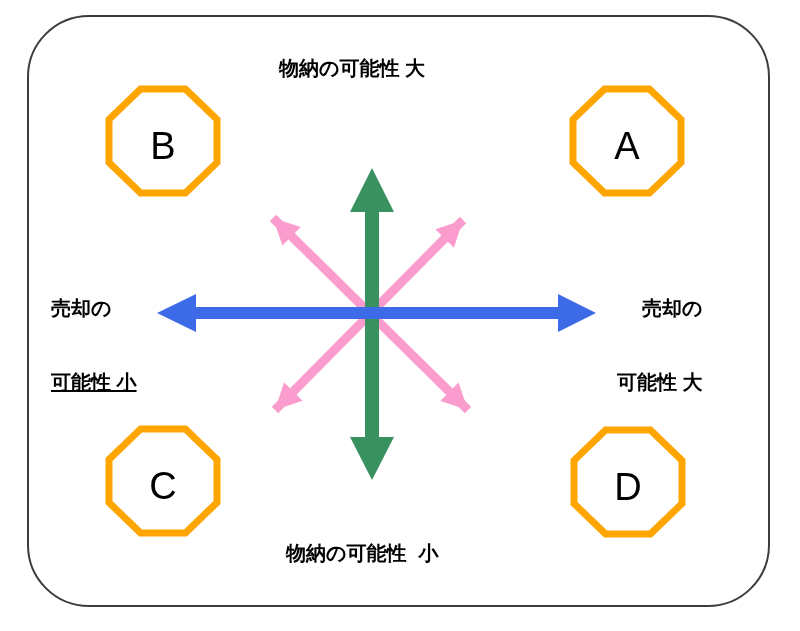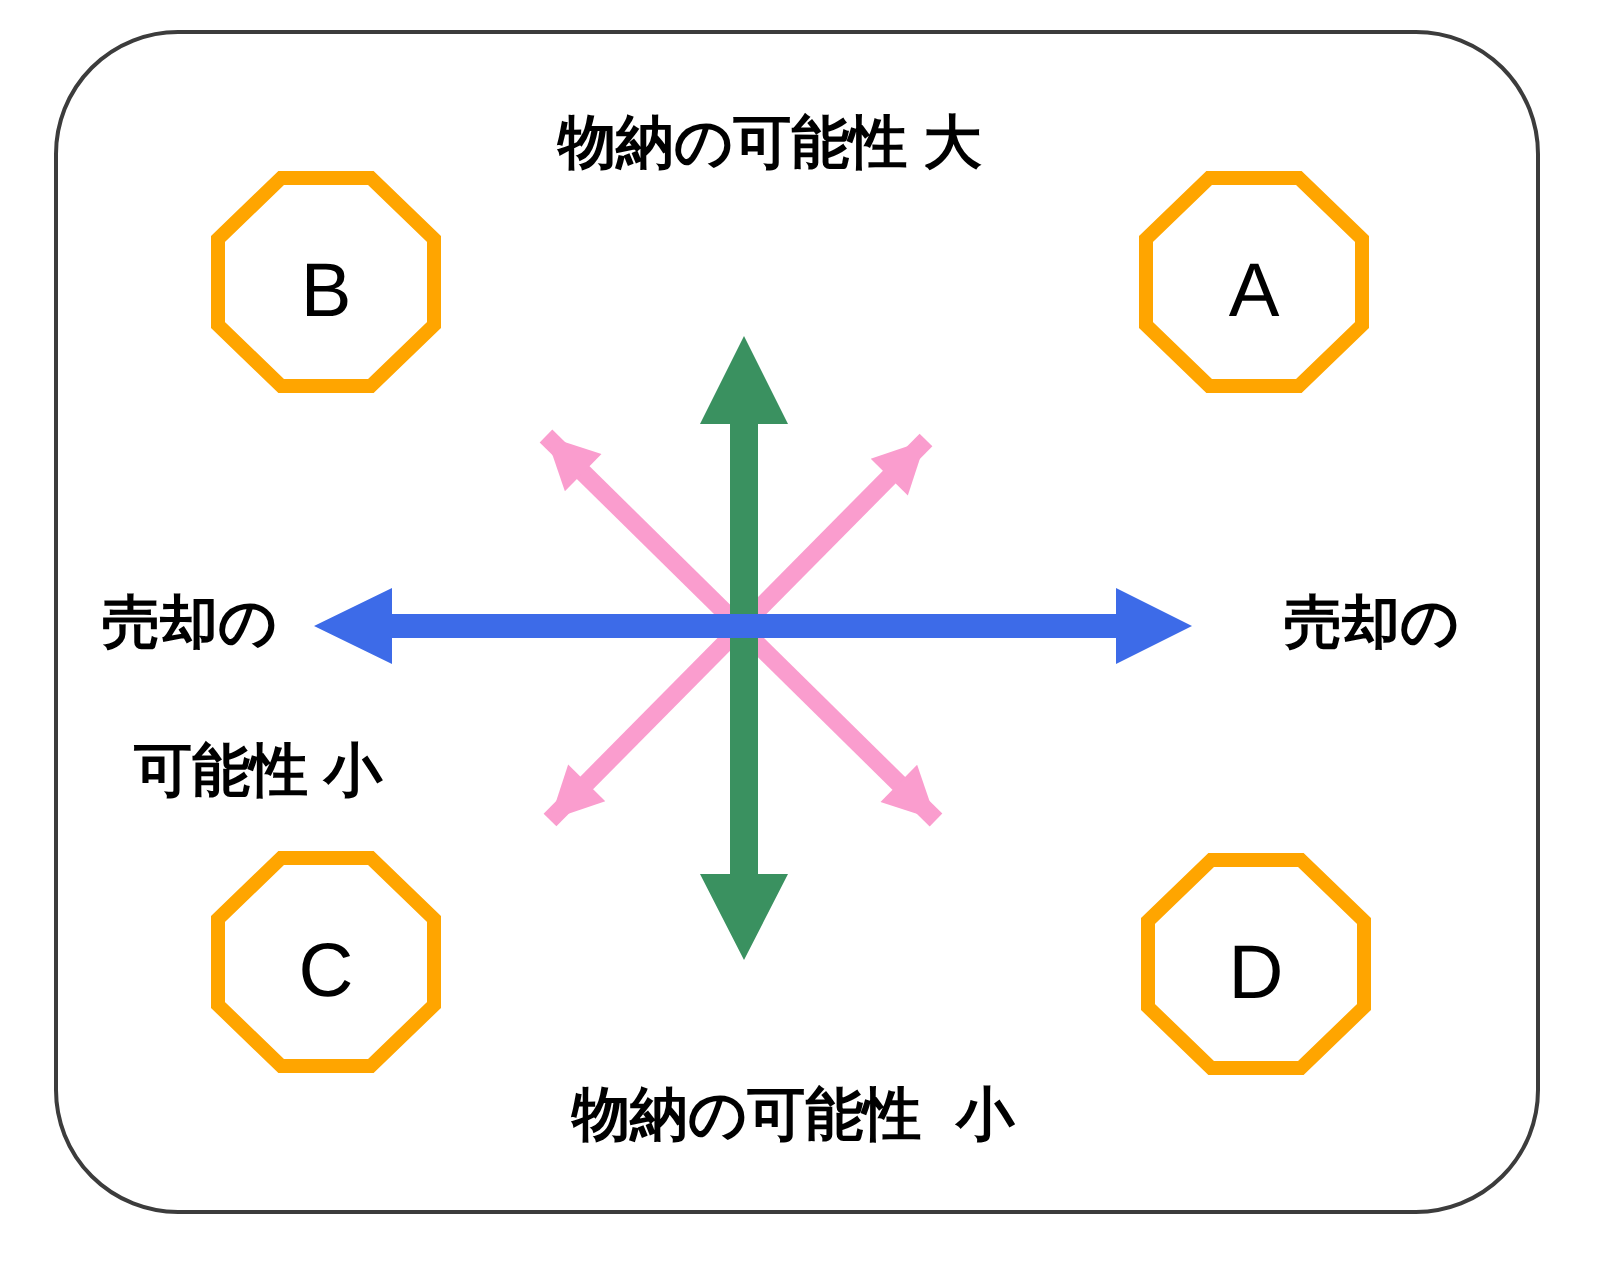--- a/index.html
+++ b/index.html
@@ -26,21 +26,21 @@
   .octagon .letter{
     position:absolute;left:0;top:0;width:116px;height:112px;
     display:flex;align-items:center;justify-content:center;
     padding-top:10px;box-sizing:border-box;
     font-size:38px;color:#000;font-weight:400;
     letter-spacing:0;
   }
   .lbl{
     position:absolute;
     font-weight:bold;
-    font-size:29px;
+    font-size:20px;
     color:#000;
     white-space:nowrap;
     line-height:1.1;
   }
 </style>
 </head>
 <body>
 
 <div id="stage">
 
@@ -87,17 +87,18 @@
       <polygon points="35.6,4 80.4,4 112,34.5 112,77.5 80.4,108 35.6,108 4,77.5 4,34.5" stroke-width="7" stroke="#FFA500" fill="#FFFFFF"></polygon>
     </svg>
     <span class="letter">D</span>
   </div>
 
   <div class="lbl" style="left:279px;top:57px;">物納の可能性 大</div>
 
   <div class="lbl" style="left:286px;top:544px;font-family:Liberation Mono, monospace;">物納の可能性 小</div>
 
   <div class="lbl" style="left:51px;top:297px;">売却の</div>
-  <div class="lbl" style="left:67px;top:371px;">可能性 小</div>
+  <div class="lbl" style="left:51px;top:371px;text-decoration:underline;">可能性 小</div>
 
   <div class="lbl" style="left:642px;top:297px;">売却の</div>
+  <div class="lbl" style="left:617px;top:371px;">可能性 大</div>
 
 </div>
 
 </body></html>

